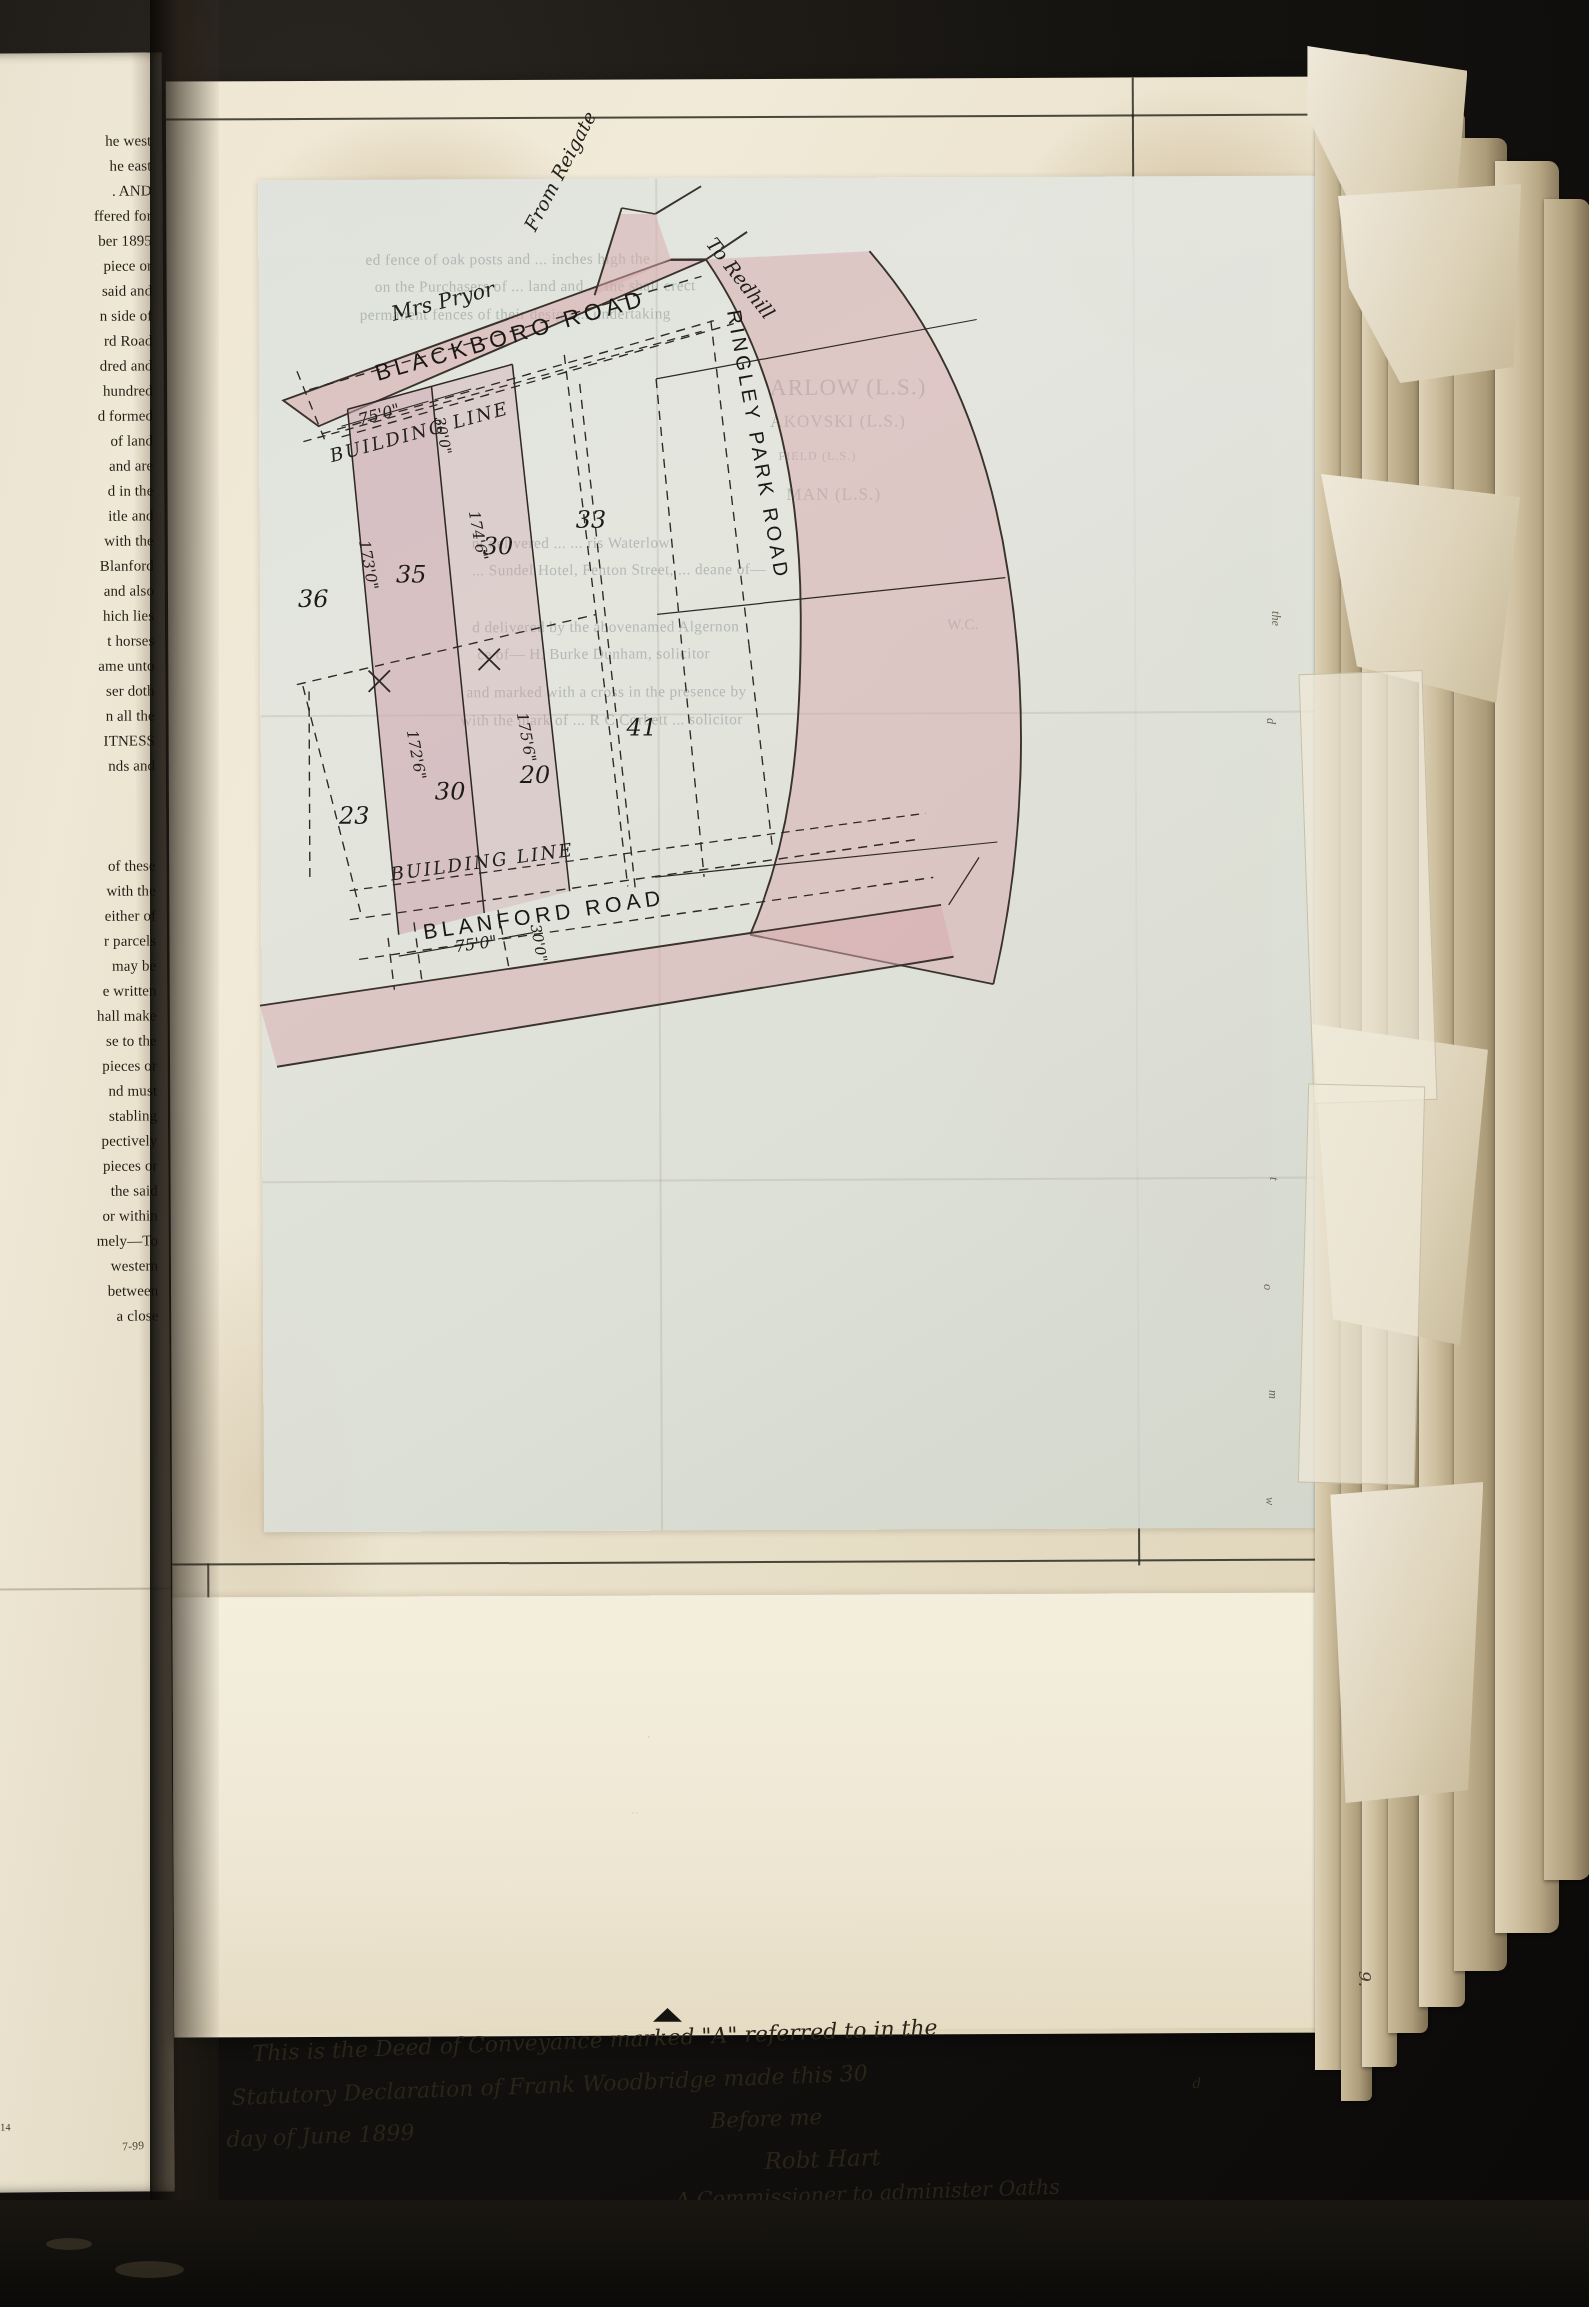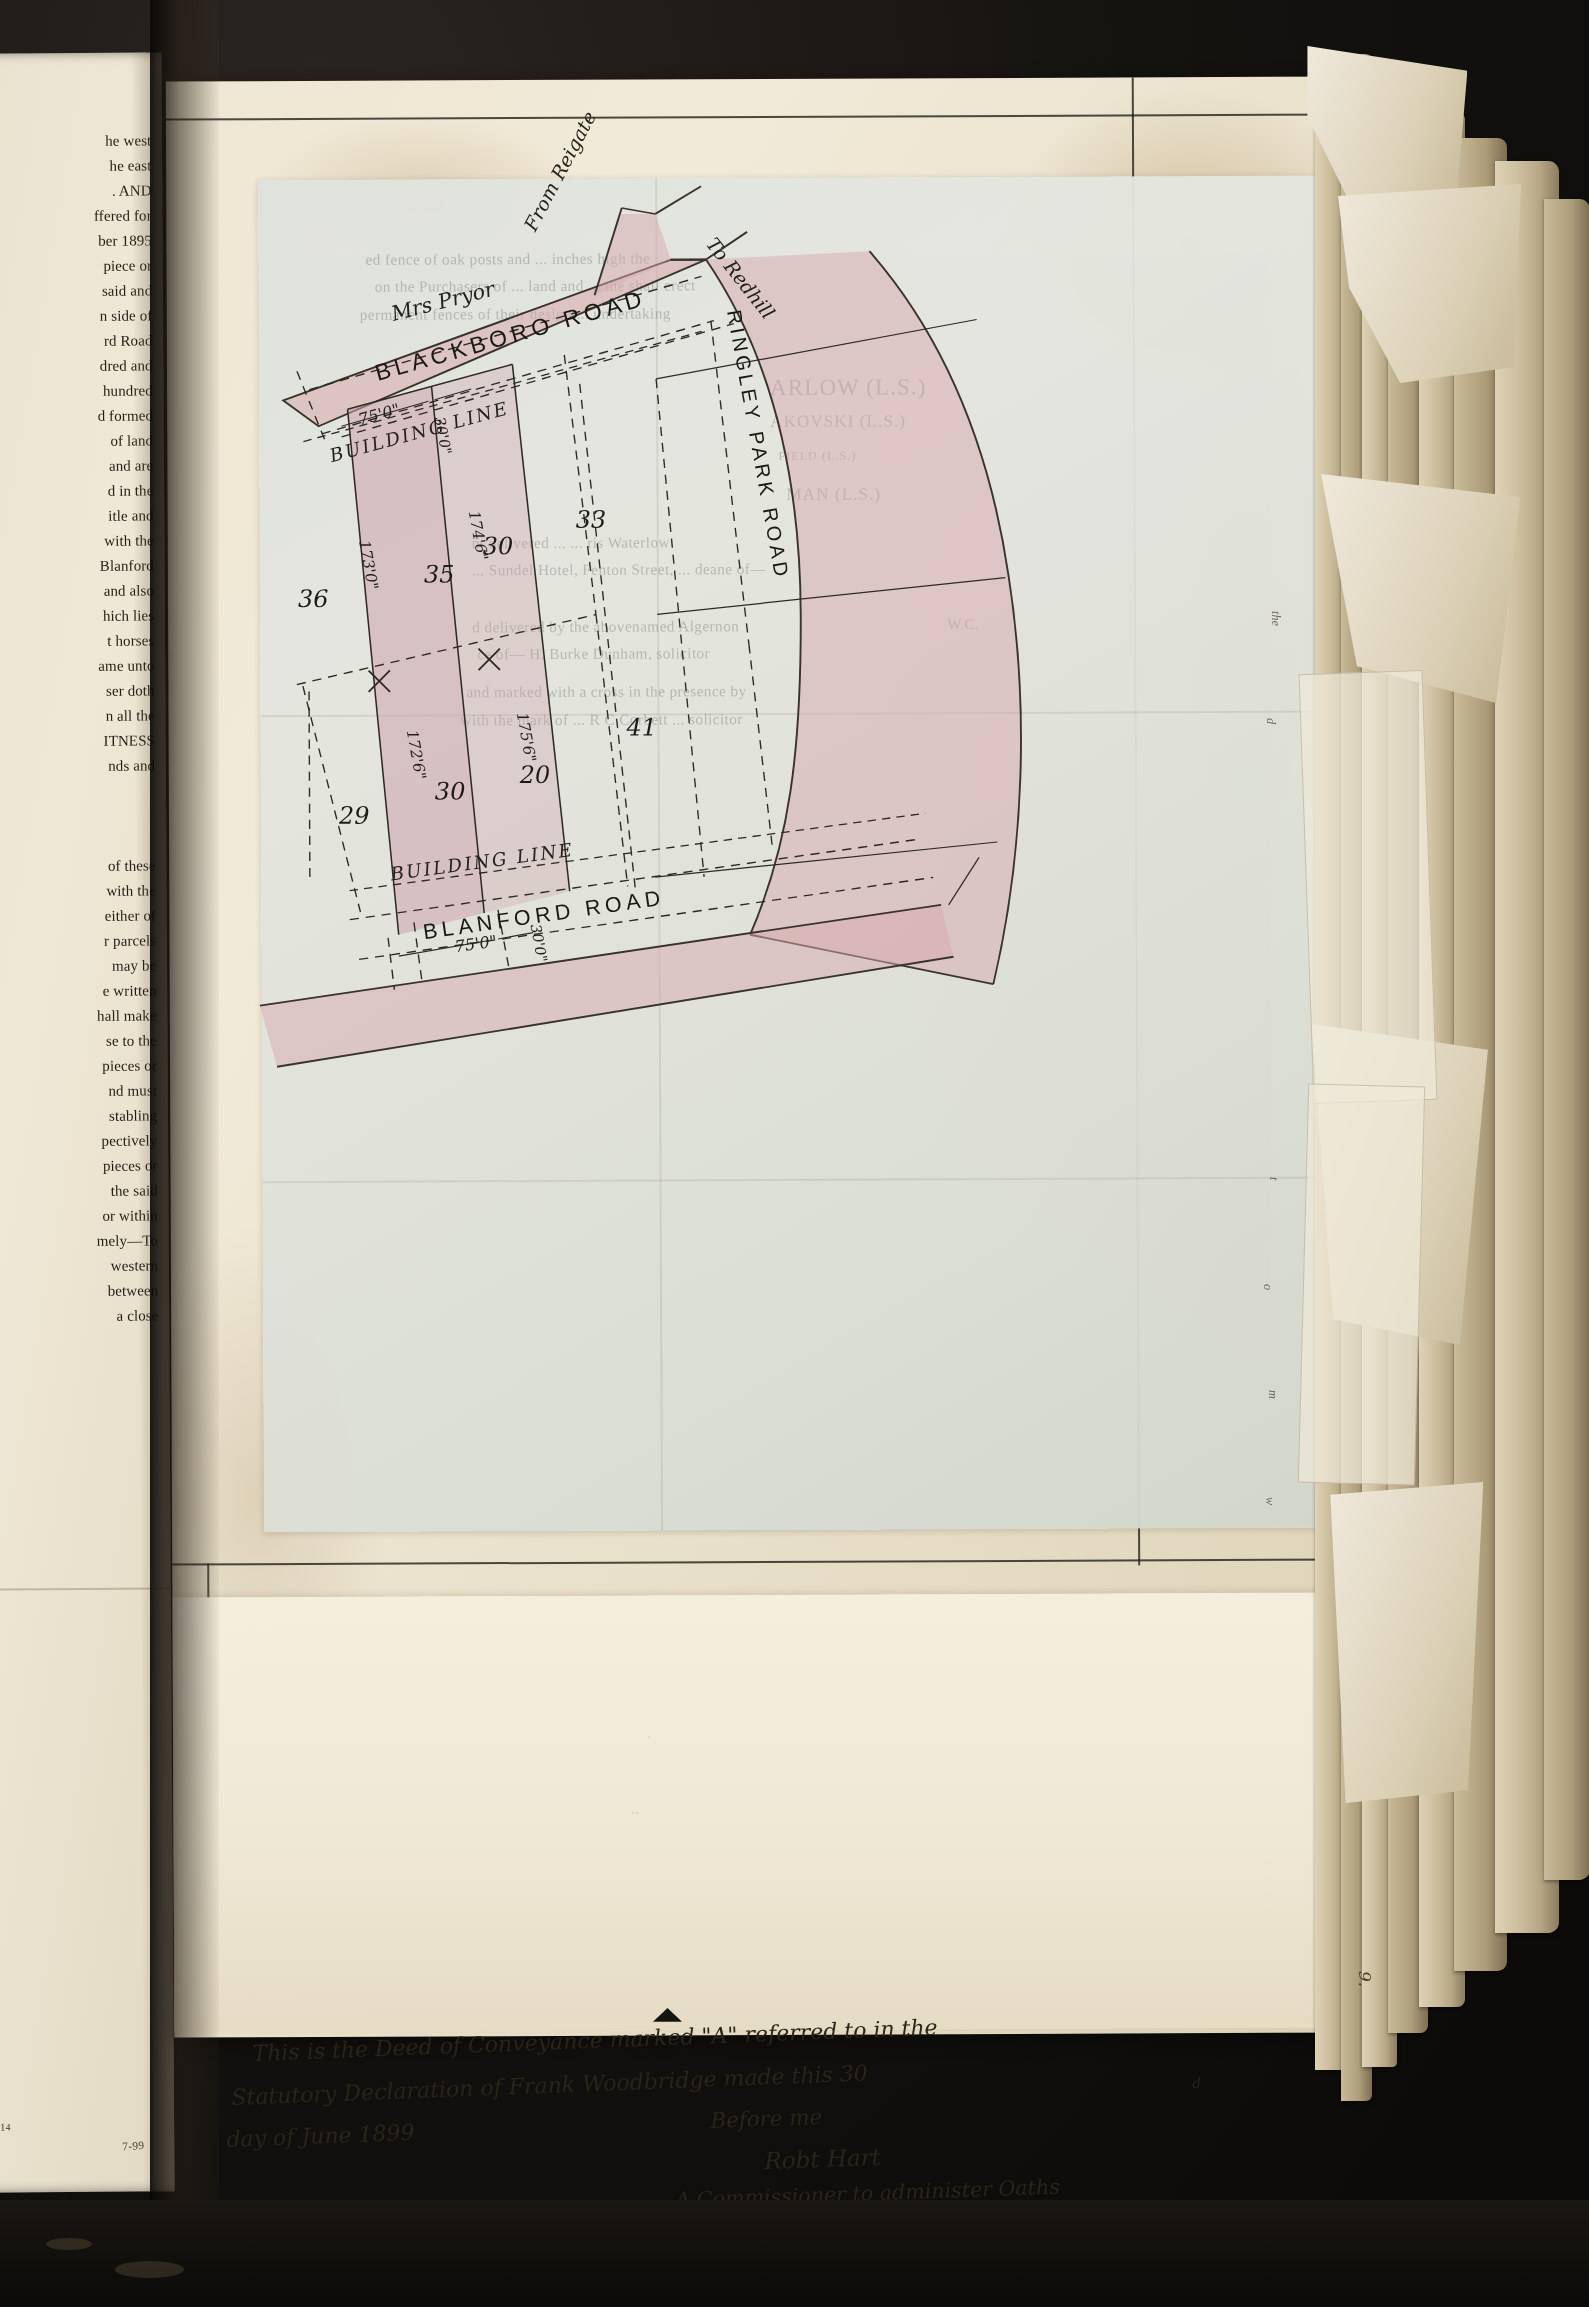--- a/index.html
+++ b/index.html
@@ -434,27 +434,27 @@
     <div class="roadlabel" style="left:205px;top:280px;font-size:23px;transform:rotate(-15.5deg);transform-origin:left top;">BLACKBORO ROAD</div>
 
     <div class="roadlabel" style="left:252px;top:840px;font-size:21.4px;transform:rotate(-8deg);transform-origin:left top;">BLANFORD          ROAD</div>
 
     <div class="roadlabel" style="left:578px;top:229px;font-size:20px;letter-spacing:3.8px;transform:rotate(80deg);transform-origin:left top;">RINGLEY  PARK  ROAD</div>
 
     <div class="hand" style="left:160px;top:365px;font-size:18.3px;letter-spacing:2.3px;transform:rotate(-15deg);transform-origin:left top;">BUILDING LINE</div>
     <div class="hand" style="left:220px;top:783px;font-size:18.3px;letter-spacing:2.3px;transform:rotate(-7.5deg);transform-origin:left top;">BUILDING  LINE</div>
 
     <div class="lot" style="left:130px;top:504px;">36</div>
-    <div class="lot" style="left:228px;top:480px;margin-left:28px;">35</div>
+    <div class="lot" style="left:228px;top:480px;">35</div>
     <div class="lot" style="left:315px;top:452px;">30</div>
     <div class="lot" style="left:408px;top:426px;">33</div>
     <div class="lot" style="left:458px;top:634px;">41</div>
     <div class="lot" style="left:351px;top:681px;">20</div>
     <div class="lot" style="left:266px;top:697px;">30</div>
-    <div class="lot" style="left:170px;top:721px;">29</div>
+    <div class="lot" style="left:170px;top:721px;">23</div>
 
     <div class="dim" style="left:189px;top:330px;transform:rotate(-15deg);transform-origin:left top;font-size:16px;">75'0"</div>
     <div class="dim" style="left:280px;top:335px;transform:rotate(79deg);transform-origin:left top;font-size:14.5px;">30'0"</div>
     <div class="dim" style="left:205px;top:458px;transform:rotate(80deg);transform-origin:left top;font-size:15.3px;">173'0"</div>
     <div class="dim" style="left:315px;top:429px;transform:rotate(80deg);transform-origin:left top;font-size:15.3px;">174'6"</div>
     <div class="dim" style="left:252px;top:648px;transform:rotate(80deg);transform-origin:left top;font-size:15.3px;">172'6"</div>
     <div class="dim" style="left:362px;top:631px;transform:rotate(80deg);transform-origin:left top;font-size:15.3px;">175'6"</div>
     <div class="dim" style="left:284px;top:857px;transform:rotate(-8deg);transform-origin:left top;font-size:16px;">75'0"</div>
     <div class="dim" style="left:374px;top:843px;transform:rotate(80deg);transform-origin:left top;font-size:14.5px;">30'0"</div>
 

